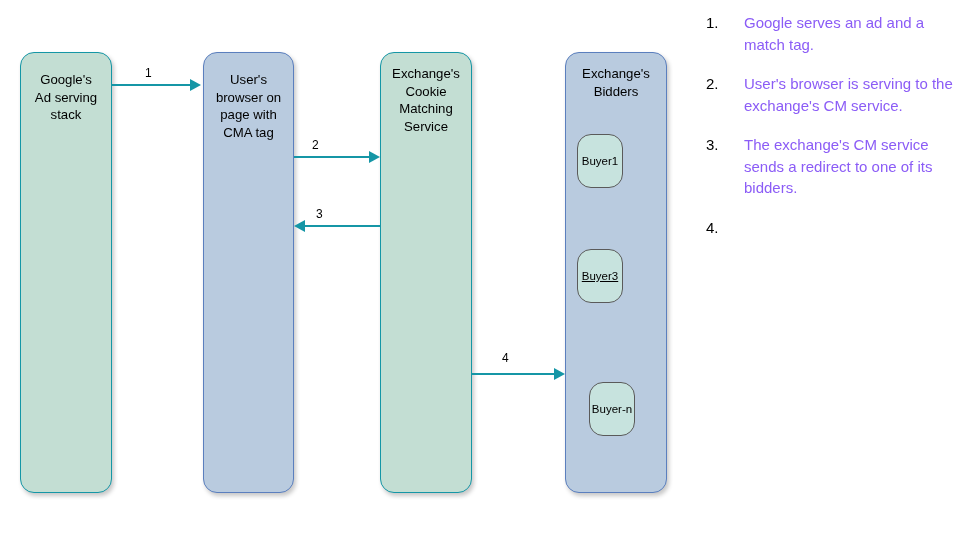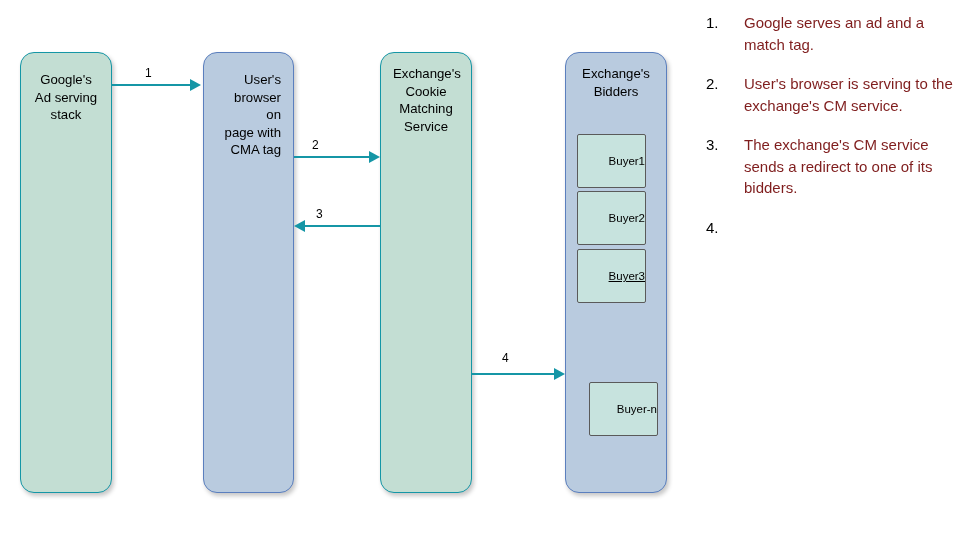--- a/index.html
+++ b/index.html
@@ -41,48 +41,48 @@
     border: 1.6px solid #5b7fbe;
   }
   .col-box .col-title {
     display: block;
     position: absolute;
     left: 0;
     right: 0;
     font-size: 13.2px;
     line-height: 17.5px;
     color: #000;
-    padding: 0 12px;
+    padding: 0 3px;
     white-space: pre-line;
   }
 
   
   #box-google      { left: 20px;  top: 52px; width: 92px;  height: 441px; }
   #box-browser     { left: 203px; top: 52px; width: 91px;  height: 441px; }
   #box-cms         { left: 380px; top: 52px; width: 92px;  height: 441px; }
   #box-bidders     { left: 565px; top: 52px; width: 102px; height: 441px; }
 
   #box-google   .col-title { top: 18px; }
-  #box-browser  .col-title { top: 18px; text-align: right; }
+  #box-browser  .col-title { top: 18px; }
   #box-cms      .col-title { top: 12px; }
   #box-bidders  .col-title { top: 12px; }
 
   
   .buyer-box {
     position: absolute;
     box-sizing: border-box;
     left: 577px;
-    width: 69px;
+    width: 46px;
     height: 54px;
     background: #c7e3de;
     border: 1px solid #5a5a5a;
-    border-radius: 2px;
+    border-radius: 14px;
     display: flex;
     align-items: center;
-    justify-content: flex-end;
+    justify-content: center;
     font-size: 11.5px;
     line-height: 14px;
     color: #000;
   }
   #buyer-1 { top: 134px; }
   #buyer-2 { top: 191px; }
   #buyer-3 { top: 249px; text-decoration: underline; }
   #buyer-n { top: 382px; margin-left: 12px; }
 
   
@@ -144,21 +144,21 @@
     width: 38px;
     flex: 0 0 38px;
     font-size: 15px;
     line-height: 21.5px;
     color: #000;
   }
   .legend-text {
     flex: 1 1 auto;
     font-size: 15px;
     line-height: 21.5px;
-    color: #7f1d1d;
+    color: #8b5cf6;
   }
 </style>
 </head>
 <body>
 
 <div id="canvas">
 
   <div class="col-box green" id="box-google">
     <span class="col-title">Google's
 Ad serving
@@ -180,23 +180,20 @@
   </div>
 
   <div class="col-box blue" id="box-bidders">
     <span class="col-title">Exchange's
 Bidders</span>
   </div>
 
   <div class="buyer-box" id="buyer-1">
     <span>Buyer1</span>
   </div>
-  <div class="buyer-box" id="buyer-2">
-    <span>Buyer2</span>
-  </div>
   <div class="buyer-box" id="buyer-3">
     <span>Buyer3</span>
   </div>
   <div class="buyer-box" id="buyer-n">
     <span>Buyer-n</span>
   </div>
 
   <div class="arrow-line" id="arrow1-line"></div>
   <div class="arrow-head right" id="arrow1-head"></div>
   <div class="arrow-label" id="arrow1-label">1</div>

